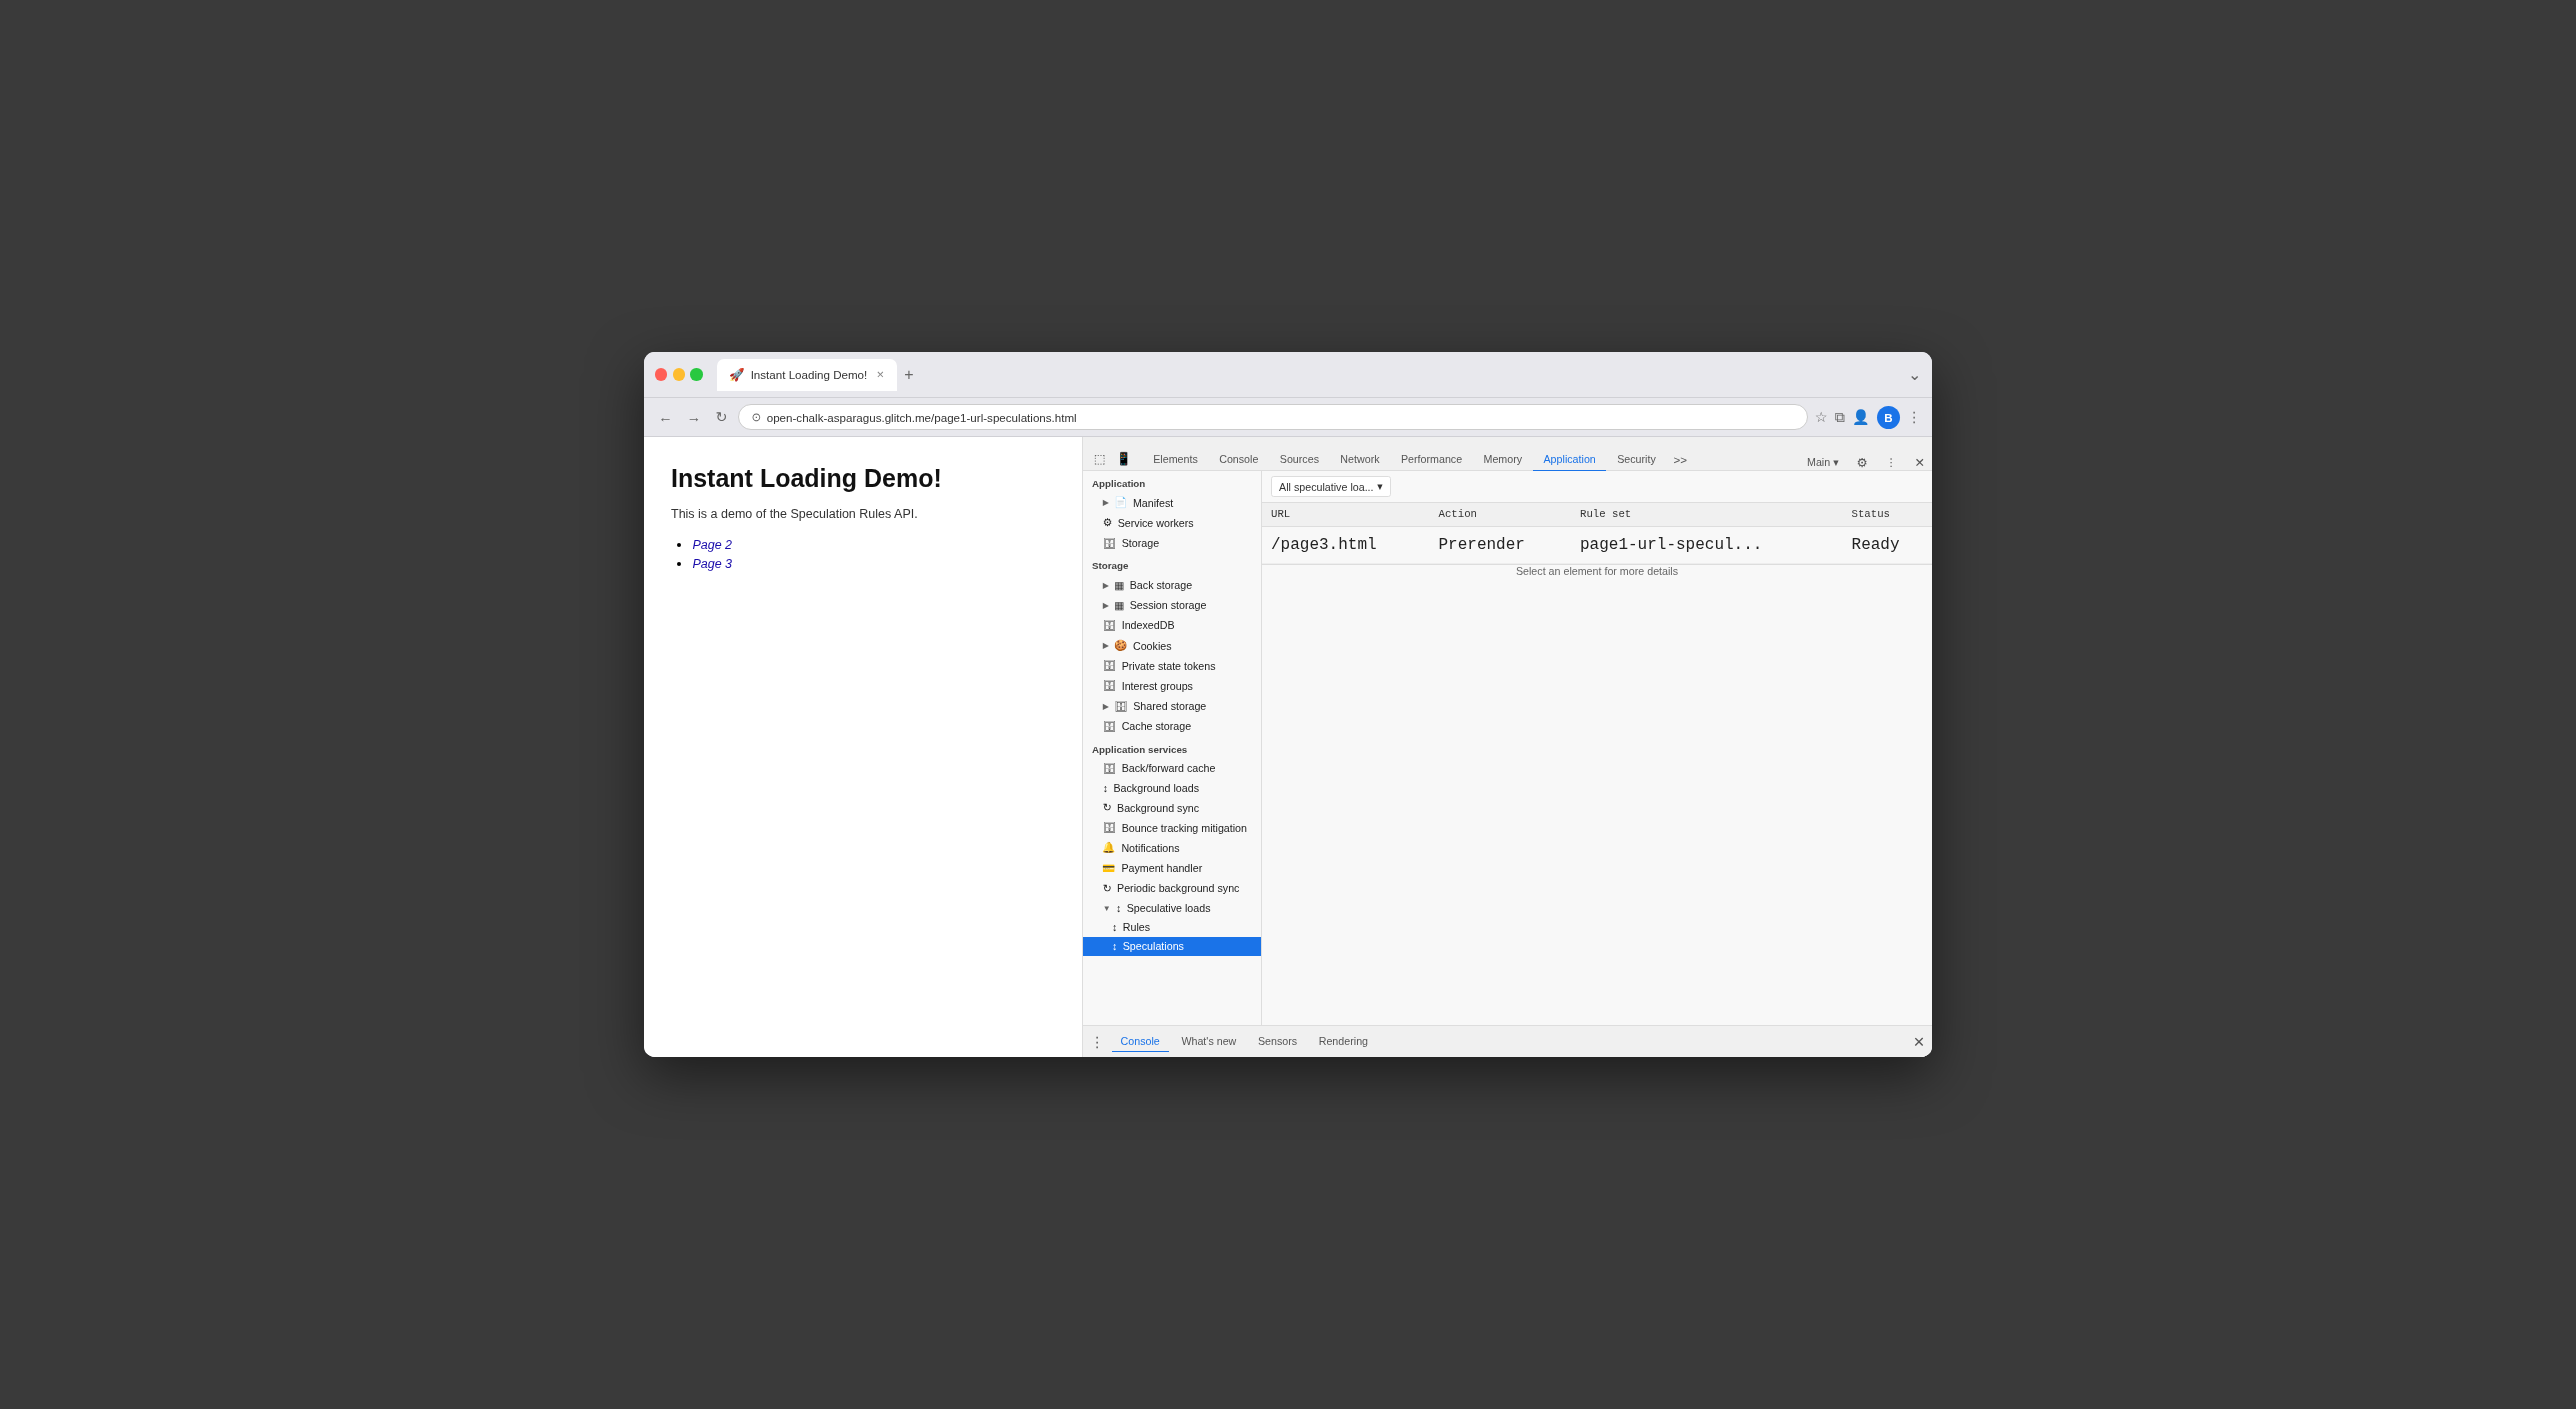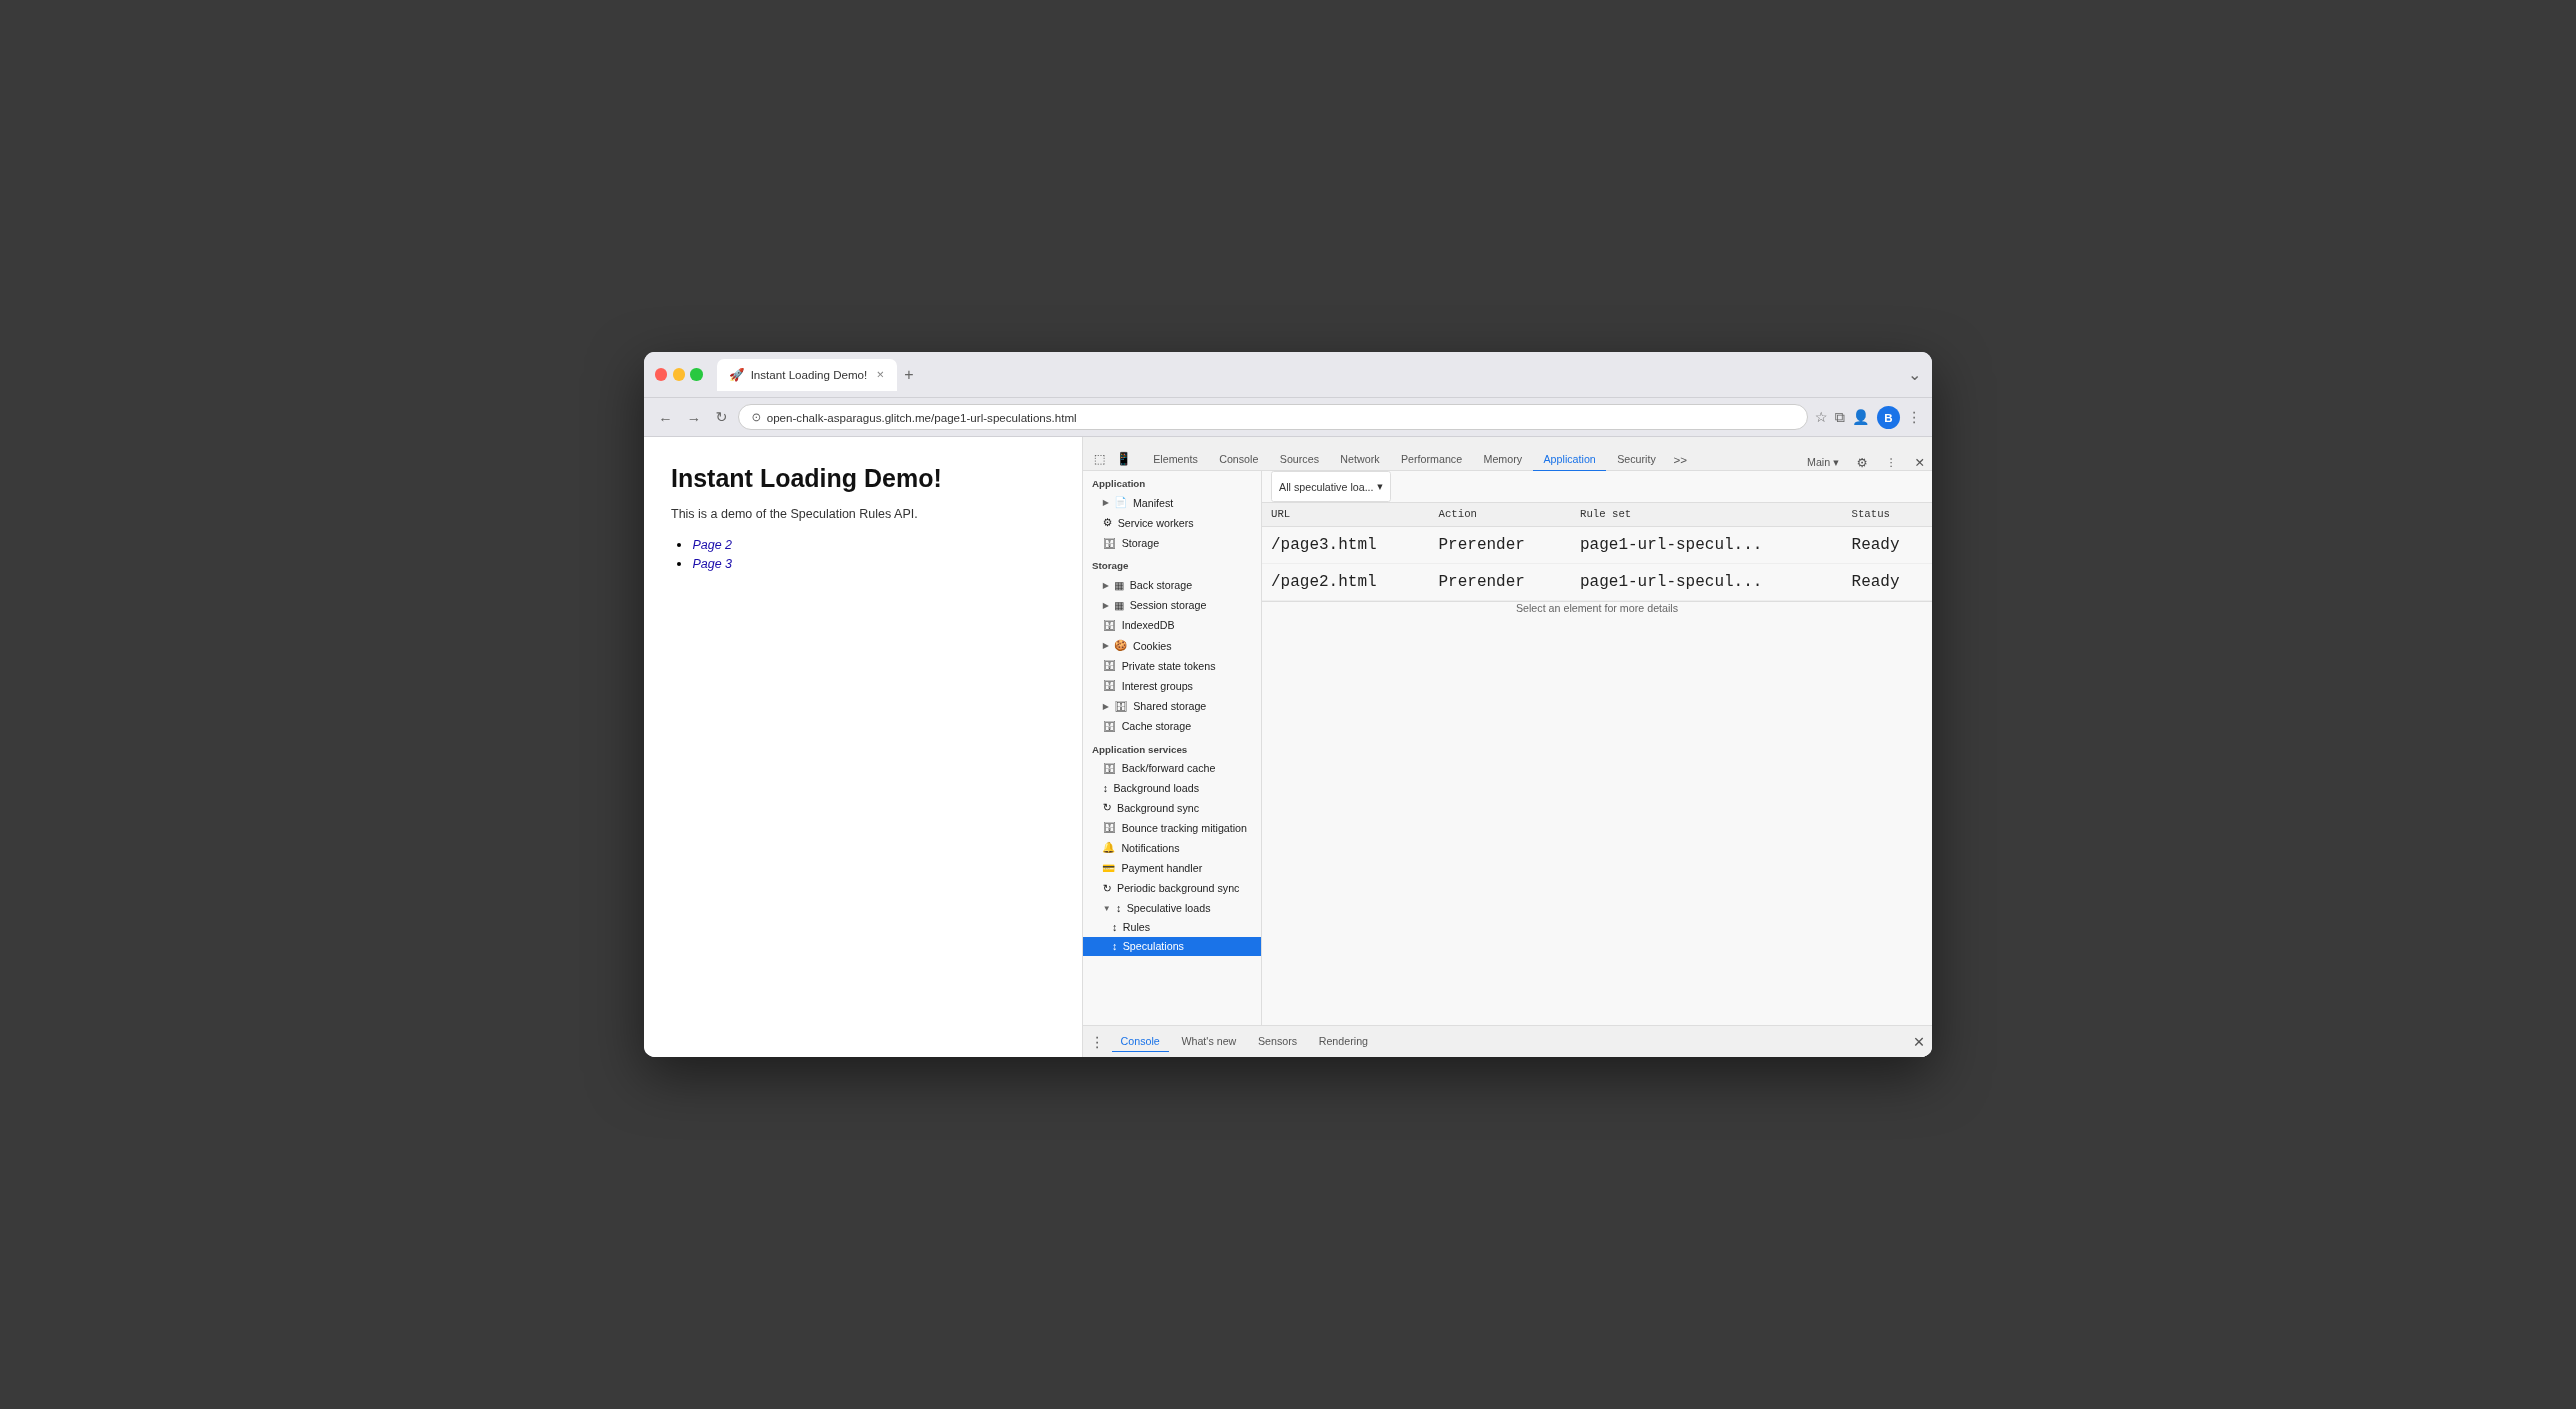--- a/index.html
+++ b/index.html
@@ -220,20 +220,21 @@
       flex: 1;
       display: flex;
       flex-direction: column;
       overflow: hidden;
     }
     .dt-toolbar {
       height: 32px;
       background: #f8f8f8;
       border-bottom: 0.9px solid #ddd;
       display: flex;
+      align-items: center;
       padding: 0 9px;
       gap: 7.1px;
       flex-shrink: 0;
     }
     .toolbar-dropdown {
       display: flex;
       align-items: center;
       gap: 3.6px;
       font-size: 10.7px;
       color: #333;
@@ -502,26 +503,20 @@
                   <th>Status</th>
                 </tr>
               </thead>
               <tbody>
                 <tr>
                   <td>/page3.html</td>
                   <td>Prerender</td>
                   <td>page1-url-specul...</td>
                   <td>Ready</td>
                 </tr>
-                <tr>
-                  <td>/page2.html</td>
-                  <td>Prerender</td>
-                  <td>page1-url-specul...</td>
-                  <td>Ready</td>
-                </tr>
               </tbody>
             </table>
           </div>
           <div class="dt-detail">
             <span>Select an element for more details</span>
           </div>
         </div>
       </div>
 
       <div class="dt-bottom">

